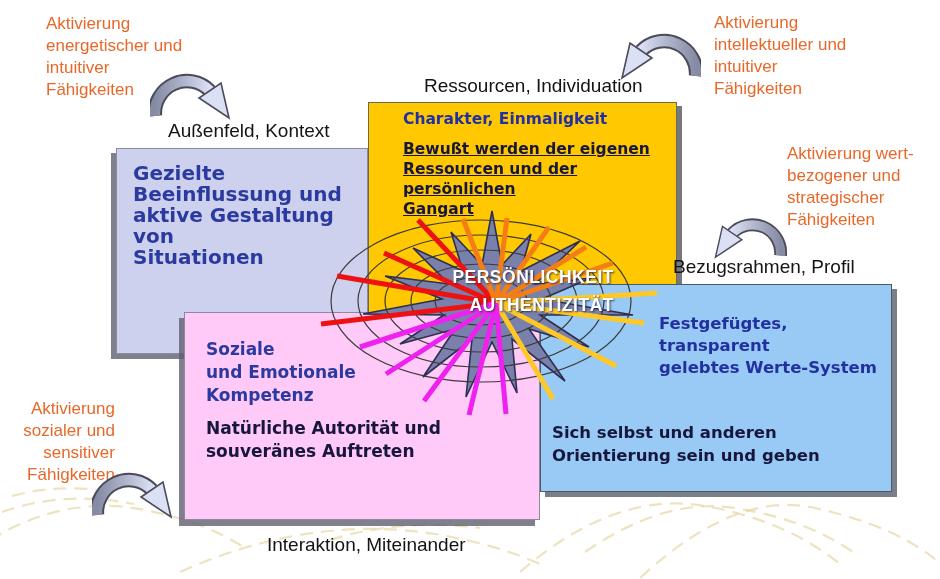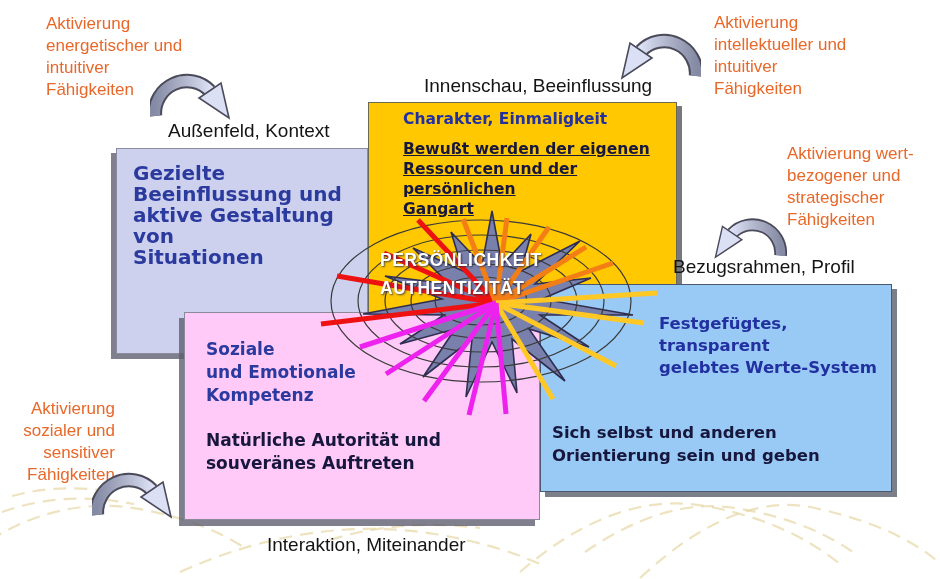--- a/index.html
+++ b/index.html
@@ -56,21 +56,21 @@
     background:var(--box-pink);border:1.5px solid #8a8a9a;
     box-shadow:-5px 6px 0 rgba(95,95,112,.8);
     padding:25px 4px 0 21px;
   }
   .box-social .bx-heading{
     font-family:"DejaVu Sans",sans-serif;font-weight:bold;
     font-size:17px;line-height:23px;color:var(--text-navy);margin:0;
   }
   .box-social .bx-body{
     font-family:"DejaVu Sans",sans-serif;font-weight:bold;
-    font-size:17px;line-height:23px;color:var(--text-dark);margin:22px 0 0 0;
+    font-size:17px;line-height:23px;color:var(--text-dark);margin:10px 0 0 0;
   }
 
   
   .outer-label{
     position:absolute;z-index:8;color:var(--label-black);
     font-size:19px;line-height:20px;
   }
   .lbl-aussenfeld{left:168px;top:121px;}
   .lbl-innenschau{left:424px;top:76px;}
   .lbl-bezugsrahmen{left:673px;top:257px;}
@@ -89,22 +89,22 @@
   
   .burst-svg{position:absolute;left:0;top:0;z-index:5;pointer-events:none;}
   .waves-svg{position:absolute;left:0;top:0;z-index:0;pointer-events:none;}
   .arrow-svg{position:absolute;z-index:8;pointer-events:none;}
   .arr-tl{left:150px;top:70px;}
   .arr-tr{left:617px;top:30px;}
   .arr-r{left:709px;top:215px;}
   .arr-bl{left:92px;top:467px;}
 
   .center-label{
-    position:absolute;left:380px;top:246px;width:234px;z-index:6;
-    text-align:left;color:var(--center-text);
+    position:absolute;left:380px;top:263px;width:234px;z-index:6;
+    text-align:right;color:var(--center-text);
     font-weight:bold;font-size:17.5px;line-height:28px;letter-spacing:.5px;
     text-shadow:1px 1px 2px rgba(45,45,70,.85);
   }
 
   .ring{fill:none;stroke:var(--ring);stroke-width:1.2;}
   .star{fill:var(--star-fill);stroke:var(--star-stroke);stroke-width:1.6;stroke-linejoin:miter;}
   .ray{fill:none;stroke-width:5;stroke-linecap:butt;}
   .ray-red{stroke:var(--ray-red);}
   .ray-orange{stroke:var(--ray-orange);}
   .ray-yellow{stroke:var(--ray-yellow);}
@@ -202,21 +202,21 @@
       <line class="ray ray-magenta" x1="496" y1="303" x2="506" y2="414"></line>
     </g>
   </svg>
 
   <div class="center-label">
     <div>PERSÖNLICHKEIT</div>
     <div>AUTHENTIZITÄT</div>
   </div>
 
   <div class="outer-label lbl-aussenfeld">Außenfeld, Kontext</div>
-  <div class="outer-label lbl-innenschau">Innenschau, Beeinflussung</div>
+  <div class="outer-label lbl-innenschau">Ressourcen, Individuation</div>
   <div class="outer-label lbl-bezugsrahmen">Bezugsrahmen, Profil</div>
   <div class="outer-label lbl-interaktion">Interaktion, Miteinander</div>
 
   <div class="activation act-tl ml">Aktivierung
 energetischer und
 intuitiver
 Fähigkeiten</div>
   <div class="activation act-tr ml">Aktivierung
 intellektueller und
 intuitiver

